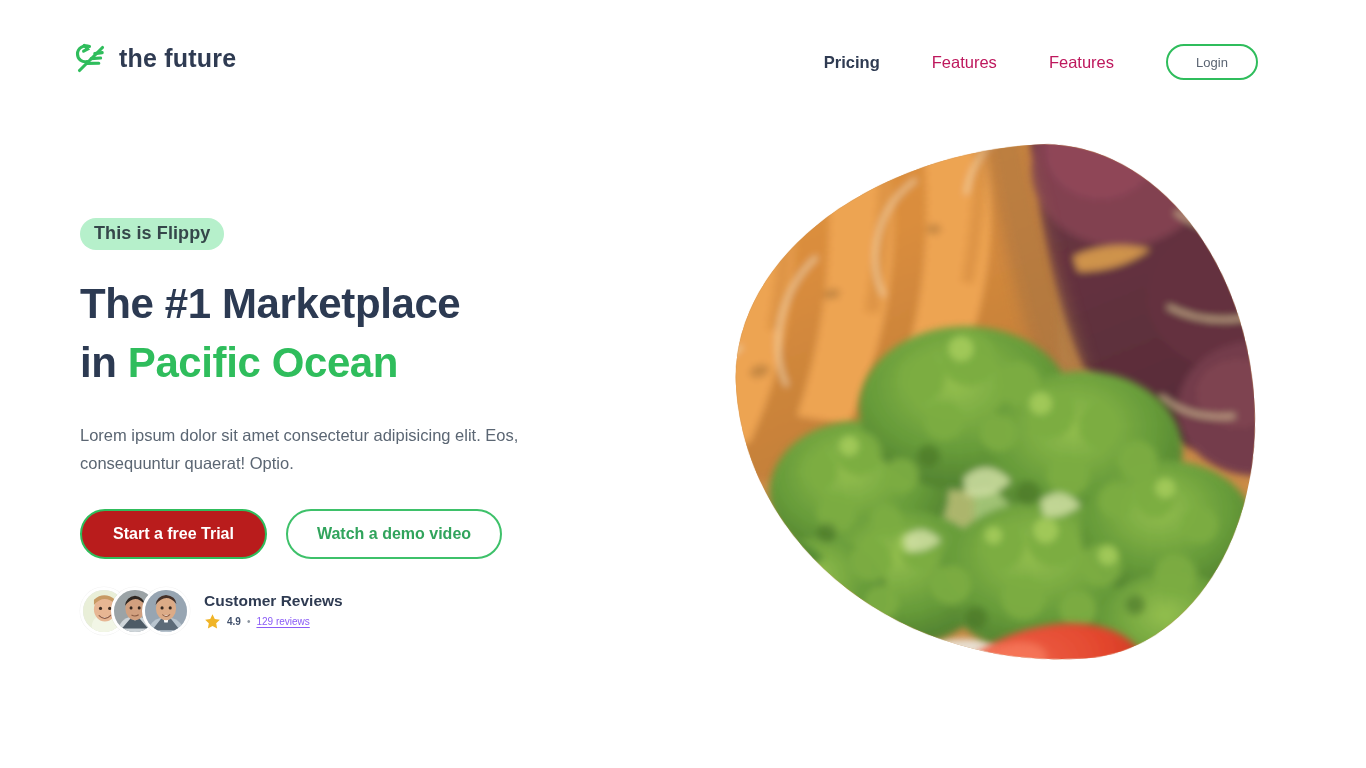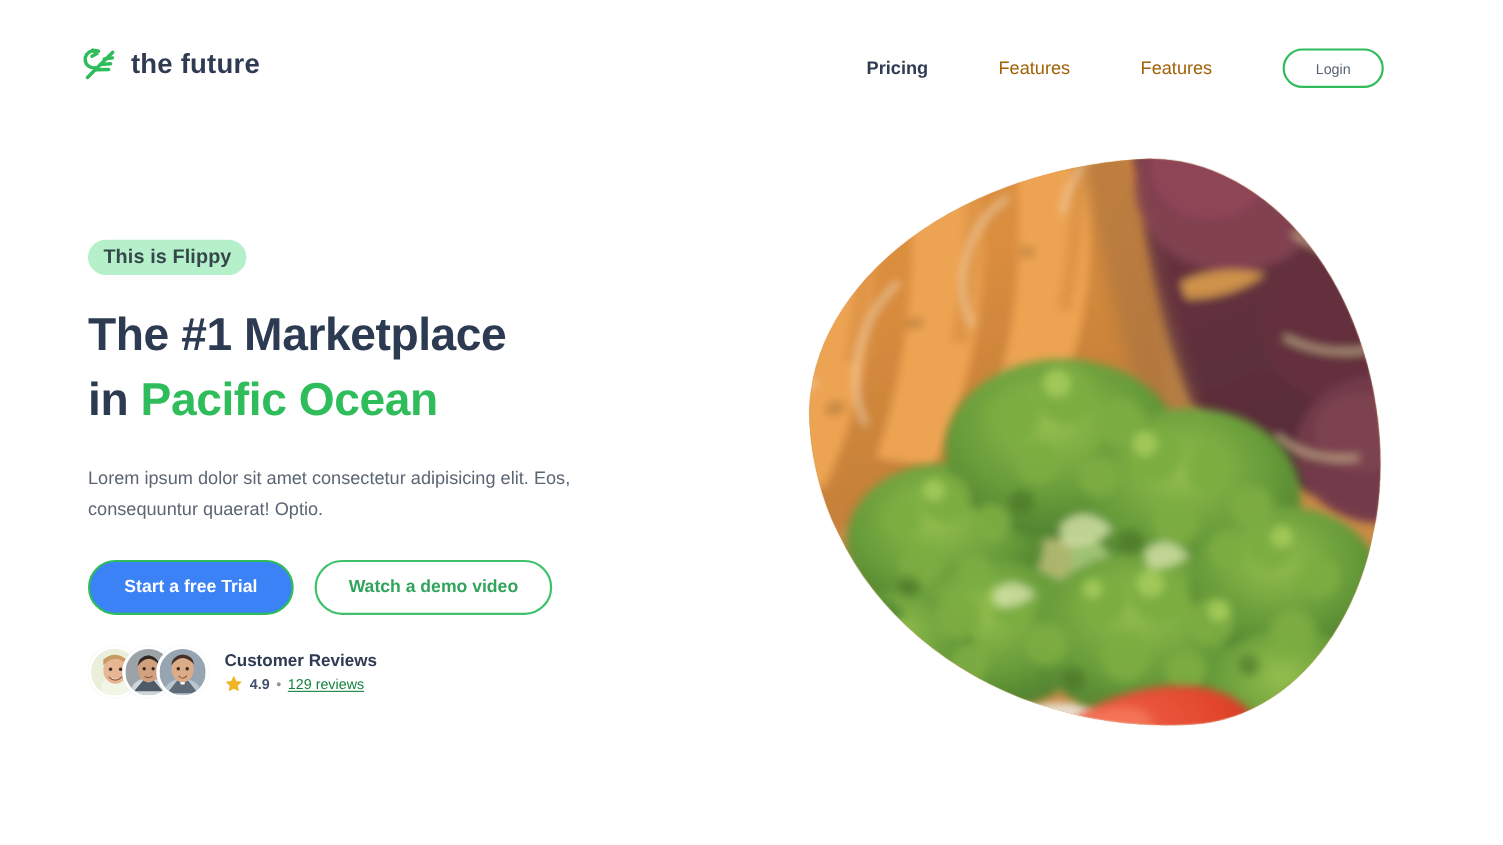--- a/index.html
+++ b/index.html
@@ -56,26 +56,26 @@
     line-height: 1;
     white-space: nowrap;
   }
 
   .main-nav {
     position: absolute;
     right: 108px;
     top: 44px;
     display: flex;
     align-items: center;
-    gap: 12px;
+    gap: 0;
   }
 
   .nav-link {
     font-size: 16.5px;
-    color: #a16207;
+    color: #be185d;
     text-decoration: none;
     padding: 6px 0;
     margin-right: 52px;
     white-space: nowrap;
     cursor: pointer;
   }
   .nav-link.is-active {
     color: #2f3b52;
     font-weight: bold;
   }
@@ -153,21 +153,21 @@
     border-radius: 999px;
     font-family: inherit;
     font-size: 16px;
     font-weight: bold;
     line-height: 1;
     cursor: pointer;
     white-space: nowrap;
   }
   .btn-primary {
     padding: 0 31px;
-    background: #3b82f6;
+    background: #b91c1c;
     border: 2px solid #2fbd5c;
     color: #ffffff;
   }
   .btn-ghost {
     padding: 0 29px;
     background: transparent;
     border: 2px solid #3ec16a;
     color: #31a45c;
   }
 
@@ -201,28 +201,28 @@
   .reviews-title {
     font-size: 15.5px;
     font-weight: bold;
     color: #2f3b52;
     line-height: 1.25;
   }
   .rating-row {
     display: flex;
     align-items: center;
     gap: 6px;
-    font-size: 13px;
+    font-size: 10px;
     line-height: 1.2;
   }
   .star-icon { display: block; width: 17px; height: 17px; flex: 0 0 17px; }
   .rating-value { font-weight: bold; color: #41506b; }
   .rating-dot { color: #8b949f; }
   .rating-link {
-    color: #15803d;
+    color: #8b5cf6;
     text-decoration: underline;
     text-underline-offset: 2px;
     cursor: pointer;
   }
 
   
   .hero-visual {
     position: absolute;
     left: 738px;
     top: 148px;

